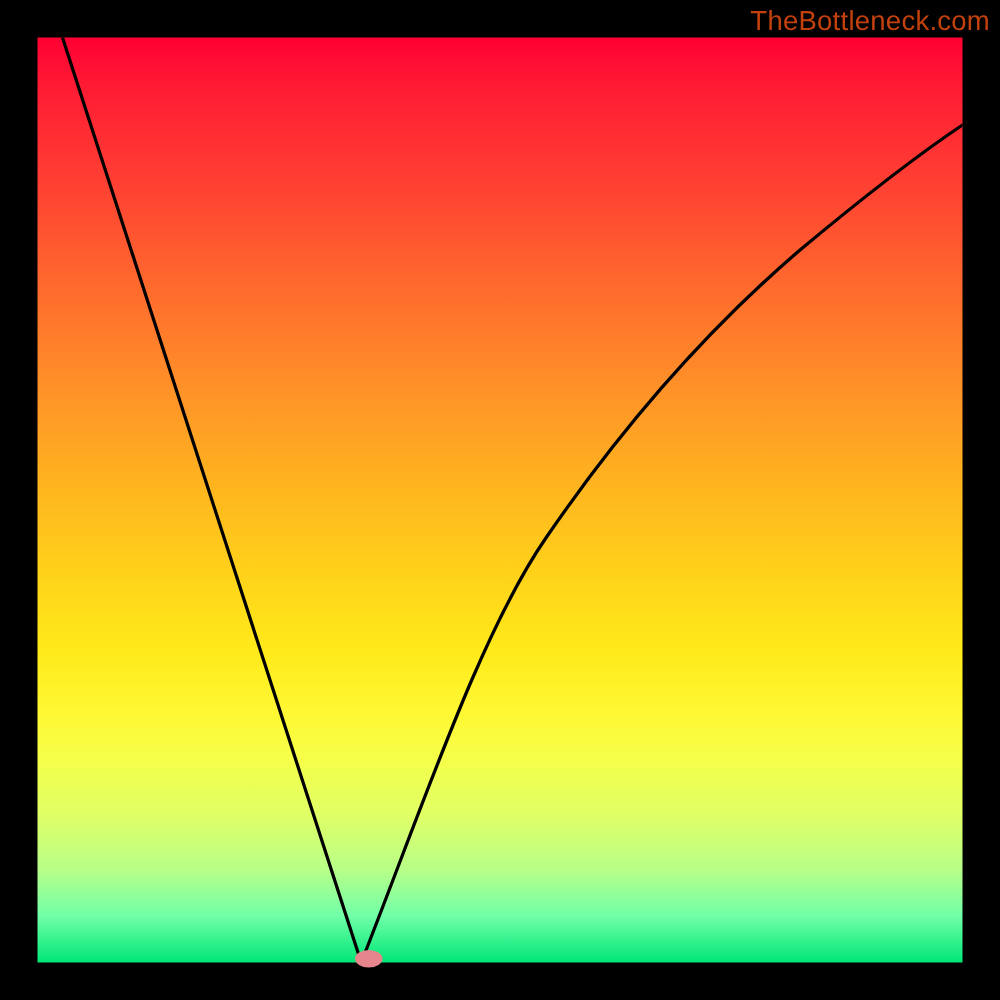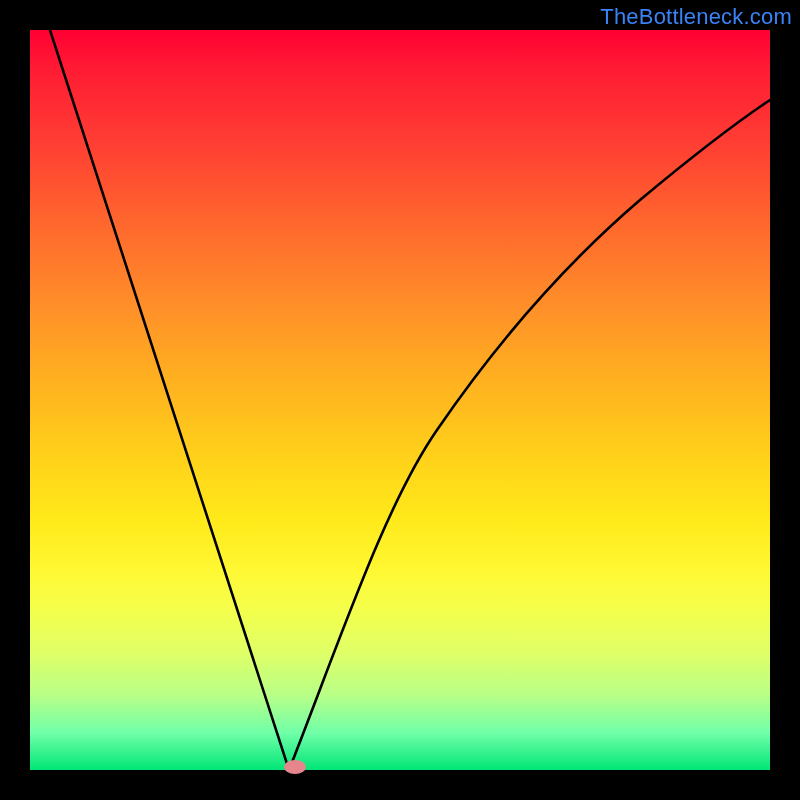--- a/index.html
+++ b/index.html
@@ -37,21 +37,21 @@
       #e0ff66 84%,
       #b7ff88 90%,
       #70ffa8 95%,
       #00e676 100%
     );
   }
   .attrib {
     position: absolute;
     top: 4px;
     right: 8px;
-    color: #3b82f6;
+    color: #c2410c;
     font-size: 22px;
     font-weight: 500;
     letter-spacing: 0.2px;
     z-index: 5;
   }
   .ellipse-dot {
     position: absolute;
     left: 254px;   
     bottom: -4px;
     width: 22px;

